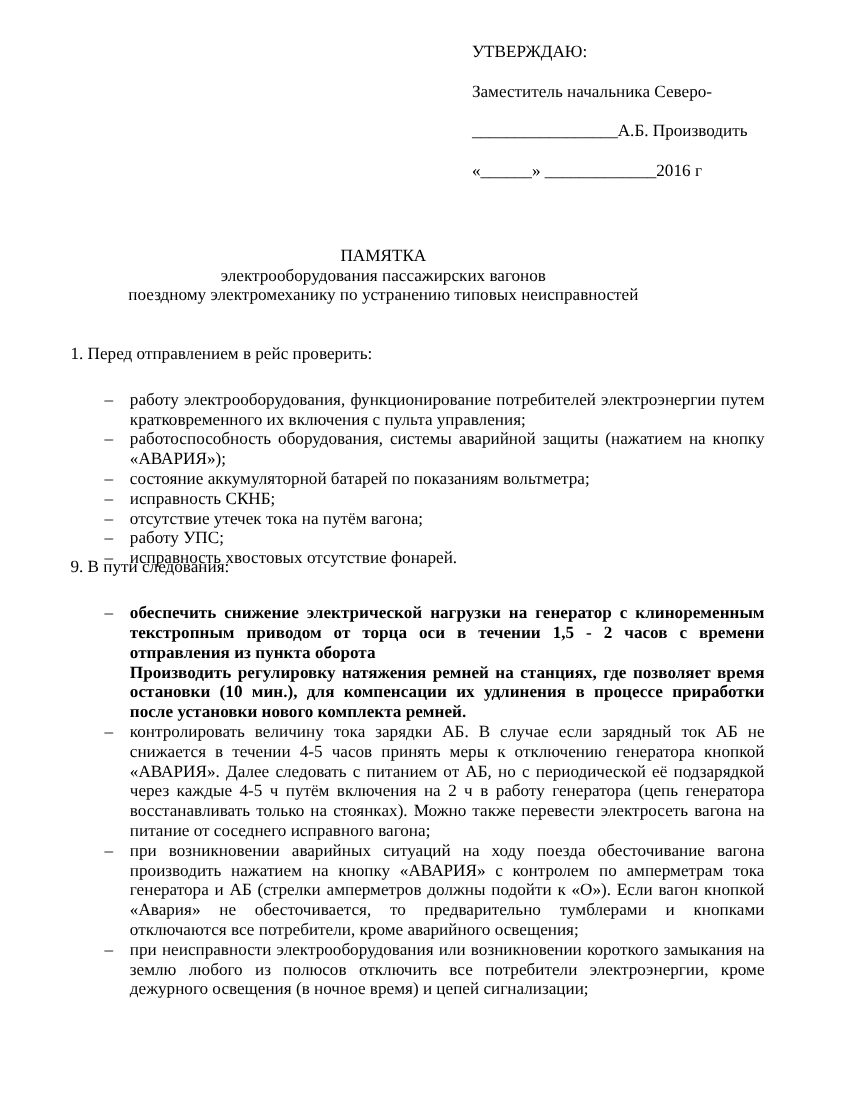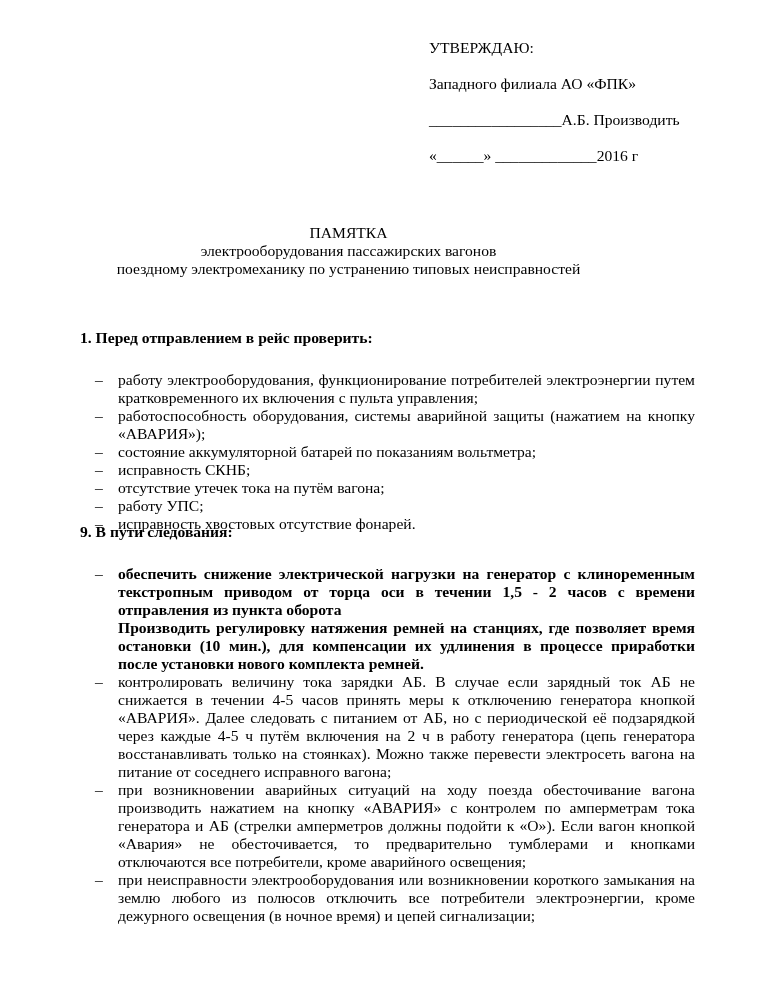--- a/index.html
+++ b/index.html
@@ -14,21 +14,21 @@
   .approve p { margin: 0; white-space: nowrap; }
   .approve .gap { height: 18px; }
   .title-block {
     position: absolute; left: 0; top: 224px; width: 697px; text-align: center;
   }
   .title-block p { margin: 0; }
   .section {
     position: absolute; left: 64px; width: 640px;
   }
   .section h2 {
-    margin: 16px; font-size: 15.6px; font-weight: bold; line-height: 18px;
+    margin: 0; font-size: 15.6px; font-weight: normal; line-height: 18px;
   }
   ul.dash {
     list-style: none; margin: 0; padding: 0;
   }
   ul.dash li {
     position: relative; padding-left: 54px; margin-right: 9px;
     text-align: justify; text-align-last: left;
   }
   ul.dash li .bullet {
     position: absolute; left: 31px; top: 0;
@@ -38,21 +38,21 @@
   .s1 ul { margin-top: 24px; }
   .s2 { top: 507px; }
   .s2 ul { margin-top: 24px; }
 </style>
 </head>
 <body>
 
 <div class="approve">
   <p>УТВЕРЖДАЮ:</p>
   <div class="gap"></div>
-  <p>Западного филиала АО «ФПК»</p>
+  <p>Заместитель начальника Северо-</p>
   <div class="gap"></div>
   <p>_________________А.Б. Производить</p>
   <div class="gap"></div>
   <p>«______» _____________2016 г</p>
 </div>
 
 <div class="title-block">
   <p>ПАМЯТКА</p>
   <p>электрооборудования пассажирских вагонов</p>
   <p>поездному электромеханику по  устранению типовых неисправностей</p>

